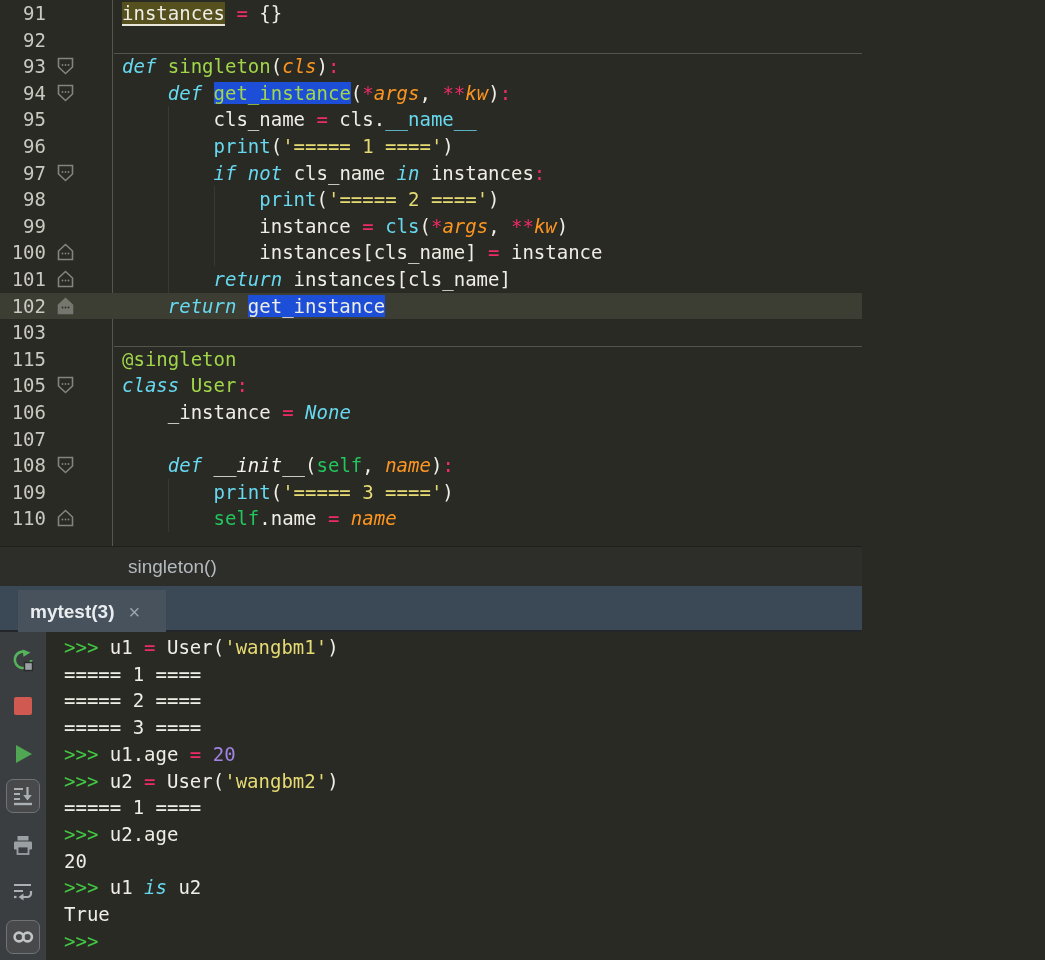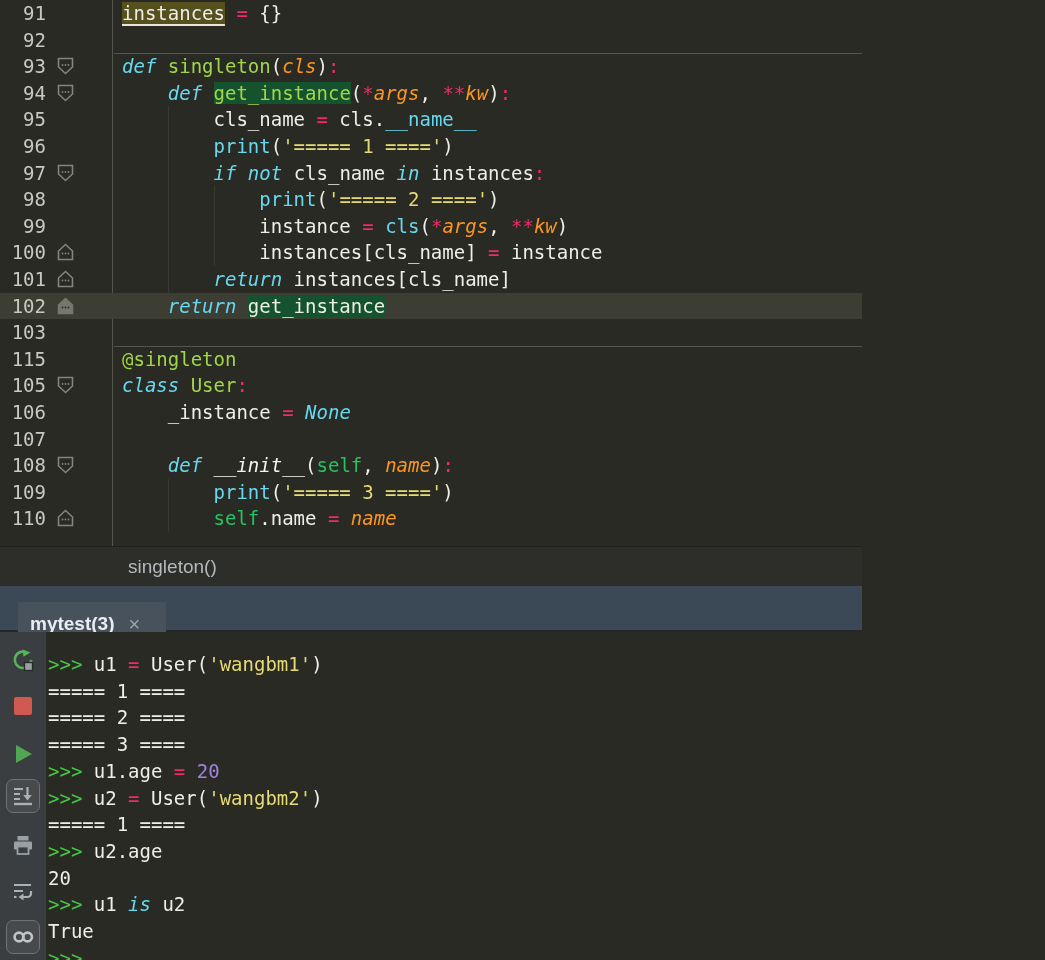--- a/index.html
+++ b/index.html
@@ -33,51 +33,51 @@
   .tk-op  { color:#ee2b68; }
   .tk-str { color:#e5da73; }
   .tk-num { color:#a183e3; }
   .tk-slf { color:#22c55e; }
   .tk-mag { color:#f4f3ec; font-style:italic; }
   .tk-pln { color:#eeede6; }
   .tk-prm { color:#43c843; }
   .hl-write { background:#55501e; text-decoration:underline;
               text-underline-offset:4px; text-decoration-thickness:2px;
               text-decoration-color:#e8e6d8; }
-  .hl-sel { background:#14532d; }
+  .hl-sel { background:#1d4ed8; }
 
   
   #crumb { position:absolute; top:546px; left:0; width:100%; height:40px;
            background:#2d2e2a; border-top:1px solid #1f201c;
            display:flex; align-items:center; }
   #crumb span { margin-left:128px; color:#b3b9bd; font-size:19px; }
 
   
   #tabbar { position:absolute; top:586px; left:0; width:100%; height:46px;
             background:#3b4855; border-bottom:2px solid #23272b; }
-  #tab-active { position:absolute; left:18px; top:16px; height:44px; width:148px;
+  #tab-active { position:absolute; left:18px; top:4px; height:44px; width:148px;
                 background:#47525c; display:flex; align-items:center;
                 padding-left:12px; }
   #tab-active .tab-label { color:#e9edf0; font-size:19px; font-weight:600; }
   #tab-active .tab-close { color:#9aa5ad; font-size:20px; margin-left:14px;
                            cursor:default; }
 
   
   #console { position:absolute; top:632px; left:0; width:100%; height:328px;
              background:#292a23; }
   #console-toolbar { position:absolute; left:0; top:0; width:46px; height:328px;
                      background:#3a3e41; }
   .tbtn { position:absolute; left:6px; width:34px; height:34px;
           display:flex; align-items:center; justify-content:center;
           border-radius:7px; }
   .tbtn.toggled { background:#47494b; border:1px solid #6f7376; }
   #console-lines { position:absolute; left:46px; top:0; right:0; bottom:0;
-                   padding:2px 0 0 2px;
+                   padding:2px 0 0 18px;
                    font-family:"DejaVu Sans Mono", monospace; font-size:19px;
-                   line-height:26.7px; white-space:pre;margin-top:17px; }
+                   line-height:26.7px; white-space:pre; }
 </style>
 </head>
 <body>
 
 <div id="stage">
 
   <div id="editor">
     <div id="gutter-line"></div>
     <div id="editor-rows">
         <div class="row"><span class="lnum">91</span><span class="gut"></span><span class="code"><span class="tk-pln"></span><span class="tk-pln hl-write">instances</span><span class="tk-pln"> </span><span class="tk-op">=</span><span class="tk-pln"> {}</span></span></div>

